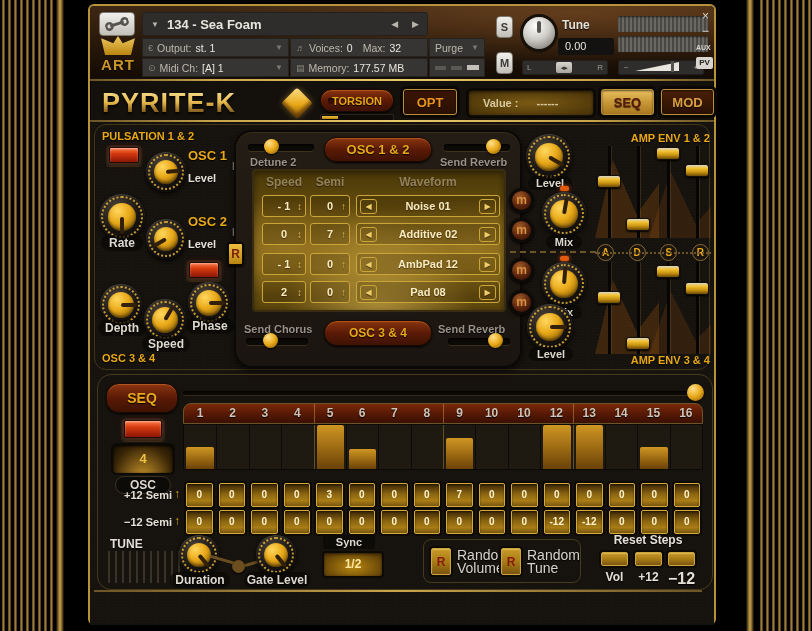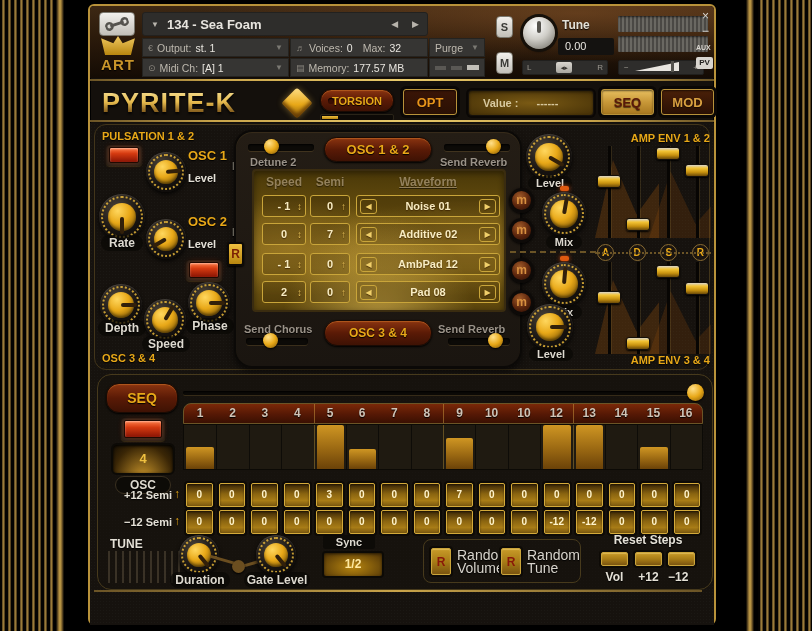--- a/index.html
+++ b/index.html
@@ -387,21 +387,21 @@
             <span>OSC 1 &amp; 2</span>
           </div>
         <div class="htrack" style="left:208px;top:12px;width:66px;">
             <div class="hball" style="left:42px;"></div>
           </div>
         <div class="slabel" style="left:204px;top:24px;">Send Reverb</div>
 
         <div class="osctable">
           <div class="thead" style="left:8px;width:44px;text-align:center;">Speed</div>
           <div class="thead" style="left:56px;width:40px;text-align:center;">Semi</div>
-          <div class="thead" style="left:102px;width:144px;text-align:center;text-decoration:underline;">Waveform</div>
+          <div class="thead" style="left:102px;width:144px;text-align:center;">Waveform</div>
           <div id="osc-rows">
               <div class="oscrow" style="top: 24px;">
                 <div class="vbox oct">
                   <span>- 1</span>
                   <span class="arr">↕</span>
                 </div>
                 <div class="vbox sem">
                   <span>0</span>
                   <span class="arr">↑</span>
                 </div>
@@ -711,19 +711,19 @@
           <div class="rsq goldsq" style="left:77px;top:8px;">R</div>
           <div class="rlabel" style="left:103px;top:9px;">Random Tune</div>
         </div>
 
         <div class="wtext" style="left:500px;top:158px;width:100px;text-align:center;font-size:12px;">Reset Steps</div>
         <div class="goldsq abs" style="left:503px;top:177px;width:27px;height:14px;"></div>
         <div class="goldsq abs" style="left:537px;top:177px;width:27px;height:14px;"></div>
         <div class="goldsq abs" style="left:570px;top:177px;width:27px;height:14px;"></div>
         <div class="wtext" style="left:503px;top:195px;width:27px;text-align:center;font-size:12px;">Vol</div>
         <div class="wtext" style="left:537px;top:195px;width:27px;text-align:center;font-size:12px;">+12</div>
-        <div class="wtext" style="left:570px;top:195px;width:27px;text-align:left;font-size:12px;">−12</div>
+        <div class="wtext" style="left:570px;top:195px;width:27px;text-align:left;font-size:16px;">−12</div>
       </div>
 
       <div class="sep"></div>
     </div>
   </div>
 </div>
 
 </body></html>

